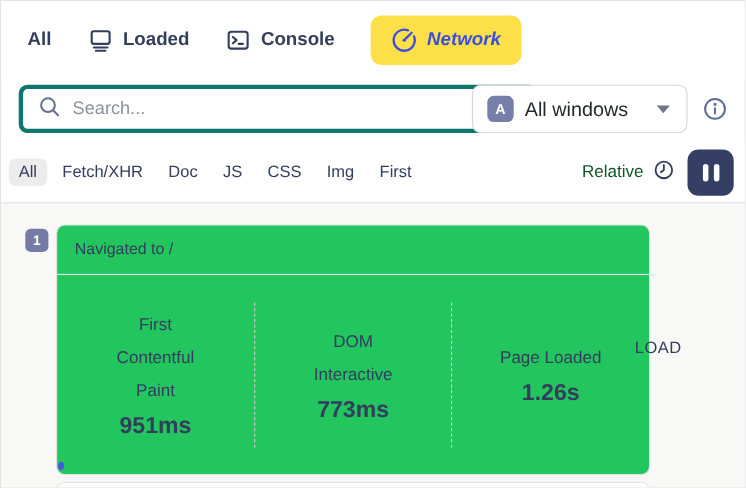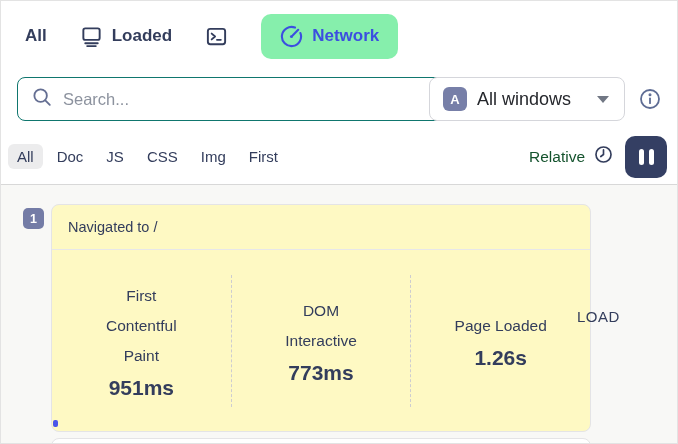--- a/index.html
+++ b/index.html
@@ -13,27 +13,27 @@
     position:absolute; top:0; left:0; right:0; height:70px;
     display:flex; align-items:center; padding-left:24px; gap:33px;
     background:#fff;
   }
   .tab {
     display:flex; align-items:center; gap:9px;
     font-size:17px; font-weight:600; color:#333d5c; cursor:pointer;
     white-space:nowrap;
   }
   .tab.active {
-    background:#86efac; color:#3c4ee0; border-radius:10px; padding:11px 19px;
+    background:#fde047; color:#3c4ee0; border-radius:10px; padding:11px 19px;font-style:italic;
   }
   .tab svg { display:block; }
   
   .search-box {
     position:absolute; left:16px; top:76px; width:472px; height:44px;
-    border:1px solid #0f766e; border-radius:8px; background:#fff;
+    border:4px solid #0f766e; border-radius:8px; background:#fff;
     display:flex; align-items:center; padding:0 13px; gap:10px;
   }
   .search-box input {
     flex:1; border:none; outline:none; font-size:16.5px; color:#2b2d33;
     font-family:"Liberation Sans", sans-serif; background:transparent;
   }
   .search-box input::placeholder { color:#8c929e; }
   .window-dropdown {
     position:absolute; left:428px; top:76px; width:196px; height:44px;
     border:1px solid #d5d6db; border-radius:8px; background:#fff;
@@ -87,21 +87,21 @@
     background:#f8f8f6;
   }
   .row-badge {
     position:absolute; left:22px; top:23px; width:21px; height:21px;
     background:#747ca6; border-radius:5px; color:#fff;
     font-size:12.5px; font-weight:700;
     display:flex; align-items:center; justify-content:center;
   }
   .request-card {
     position:absolute; left:50px; top:19px; width:540px; height:228px;
-    background:#fef9c3; border:1px solid #e4e4e6; border-radius:8px;
+    background:#22c55e; border:1px solid #e4e4e6; border-radius:8px;
   }
   .card-header {
     height:45px; border-bottom:1px solid #e7e7e9;
     display:flex; align-items:center; padding:0 16px;
     font-size:14.5px; font-weight:500; color:#333d5c; cursor:pointer;
   }
   .metrics {
     position:absolute; top:46px; left:0; right:0; bottom:0;
     display:flex; align-items:center;
   }
@@ -151,20 +151,21 @@
       <span>Loaded</span>
     </div>
     <div class="tab">
       <span>
         <svg width="23" height="23" viewBox="0 0 24 24" fill="none" stroke="#333d5c" stroke-width="2" stroke-linecap="round" stroke-linejoin="round">
           <rect x="3" y="4" width="18" height="16" rx="2.5"></rect>
           <polyline points="7,9 10.5,12 7,15"></polyline>
           <line x1="12.5" y1="15.5" x2="16.5" y2="15.5"></line>
         </svg>
       </span>
+      <span>Console</span>
     </div>
     <div class="tab active">
       <span>
         <svg width="23" height="23" viewBox="0 0 24 24" fill="none" stroke="#3c4ee0" stroke-width="2.2" stroke-linecap="round">
           <path d="M15.6 2.7 A10 10 0 1 0 21.3 8.4"></path>
           <circle cx="12" cy="12" r="1.6" fill="#3c4ee0" stroke="none"></circle>
           <path d="M13.4 10.6 L19 5"></path>
         </svg>
       </span>
       <span>Network</span>
@@ -191,20 +192,21 @@
     <svg width="24" height="24" viewBox="0 0 24 24" fill="none" stroke="#5e6c94" stroke-width="1.8" stroke-linecap="round">
       <circle cx="12" cy="12" r="9"></circle>
       <circle cx="12" cy="7.8" r="0.6" fill="#5e6c94"></circle>
       <line x1="12" y1="11.3" x2="12" y2="16.2"></line>
     </svg>
   </div>
 
   <div class="filter-row">
     <div class="filter-items">
       <span class="filter-item active">All</span>
+      <span class="filter-item">Fetch/XHR</span>
       <span class="filter-item">Doc</span>
       <span class="filter-item">JS</span>
       <span class="filter-item">CSS</span>
       <span class="filter-item">Img</span>
       <span class="filter-item">First</span>
     </div>
     <div class="filter-right">
       <div class="relative-toggle">
         <span class="relative-label">Relative</span>
         <span>

